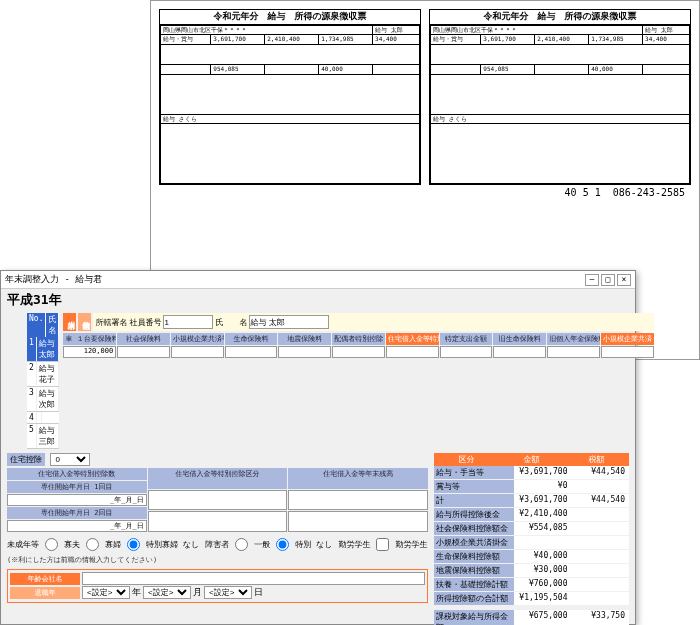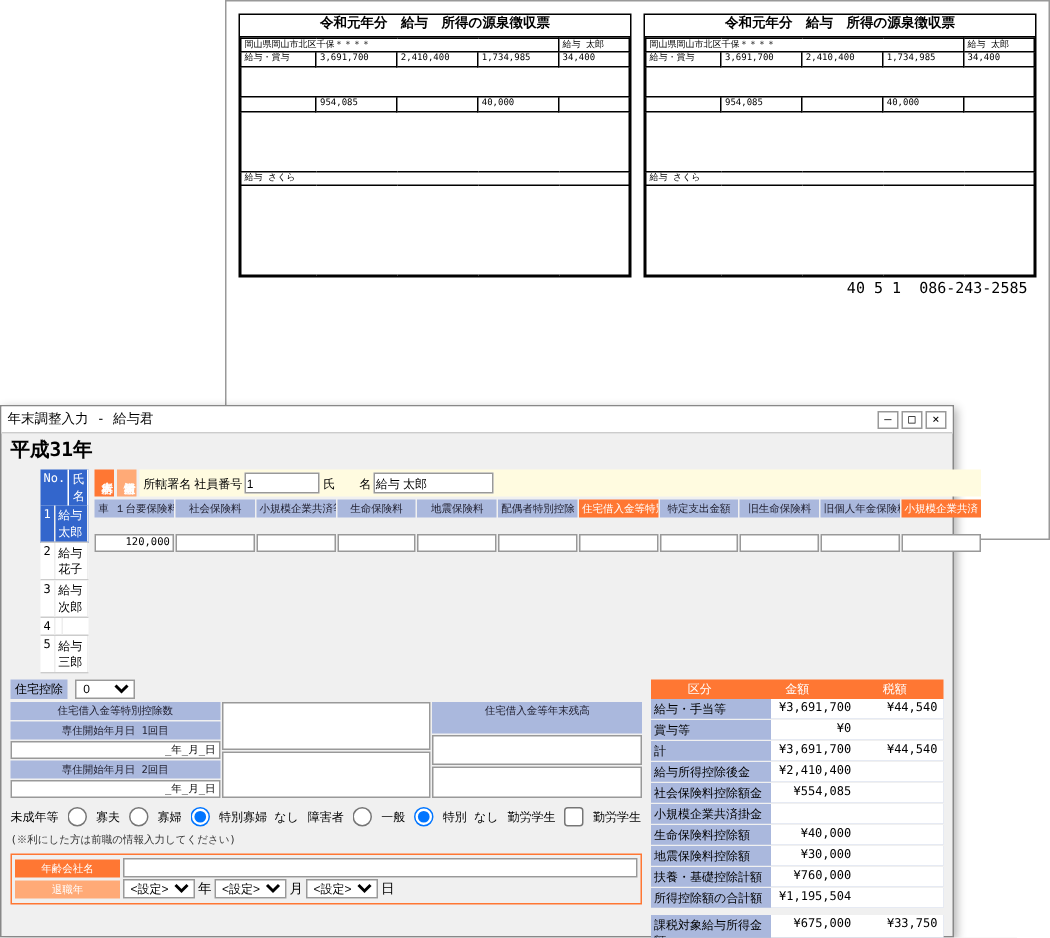--- a/index.html
+++ b/index.html
@@ -21,21 +21,21 @@
 .emp-list-header { display: flex; background: #3366cc; color: #fff; font-size: 8px; }
 .emp-list-header span { padding: 1px 2px; border-right: 1px solid #fff; }
 .emp-row { display: flex; background: #fff; font-size: 8px; border-bottom: 1px solid #ccc; }
 .emp-row span { padding: 1px 2px; border-right: 1px solid #eee; }
 .emp-row.sel { background: #3366cc; color: #fff; }
 .form-area { flex: 1; }
 .form-top { display: flex; gap: 2px; margin-bottom: 2px; }
 .vert-label { writing-mode: vertical-rl; background: #ff7733; color: #fff; padding: 2px 1px; font-size: 8px; }
 .field-group { display: flex; align-items: center; gap: 2px; font-size: 8px; }
 .field-group input { width: 50px; height: 14px; font-size: 8px; border: 1px solid #999; }
-.grid-row { display: flex; gap: 1px; margin-bottom: 11px; }
+.grid-row { display: flex; gap: 1px; margin-bottom: 1px; }
 .grid-cell { background: #aab8dd; color: #223; font-size: 7px; padding: 1px 2px; height: 12px; flex: 1; text-align: center; white-space: nowrap; overflow: hidden; }
 .grid-cell.orange { background: #ff7733; color: #fff; }
 .grid-input { background: #fff; border: 1px solid #999; height: 12px; flex: 1; font-size: 7px; text-align: right; padding: 0 2px; }
 .right-panel { width: 195px; }
 .calc-header { display: flex; background: #ff7733; color: #fff; font-size: 8px; }
 .calc-header span { flex: 1; padding: 1px 2px; text-align: center; }
 .calc-row { display: flex; font-size: 8px; background: #aab8dd; margin-bottom: 1px; }
 .calc-row .lbl { width: 80px; padding: 1px 2px; background: #aab8dd; }
 .calc-row .val { flex: 1; text-align: right; padding: 1px 4px; background: #fff; }
 .mid-section { display: flex; padding: 2px 6px; gap: 6px; }
@@ -225,20 +225,21 @@
         <select class="combo" style="width:40px"><option>0</option></select>
         <div class="loan-grid">
           <div class="loan-col">
             <div class="grid-cell">住宅借入金等特別控除数</div>
             <div class="grid-cell">専住開始年月日 1回目</div>
             <div class="grid-input">_年_月_日</div>
             <div class="grid-cell">専住開始年月日 2回目</div>
             <div class="grid-input">_年_月_日</div>
           </div>
           <div class="loan-col">
+            <div class="grid-cell">住宅借入金等特別控除区分</div>
             <div class="grid-input"></div>
             <div class="grid-input"></div>
           </div>
           <div class="loan-col">
             <div class="grid-cell">住宅借入金等年末残高</div>
             <div class="grid-input"></div>
             <div class="grid-input"></div>
           </div>
         </div>
       </div>

